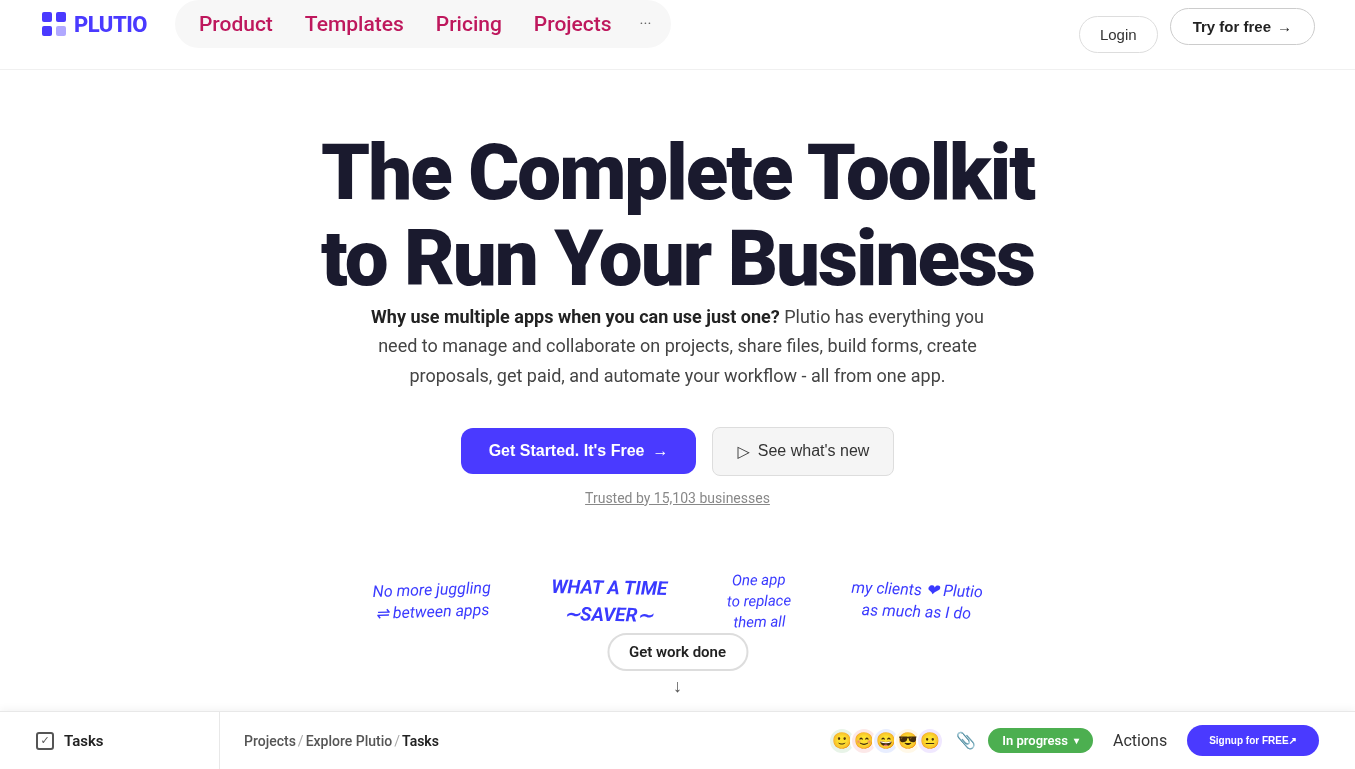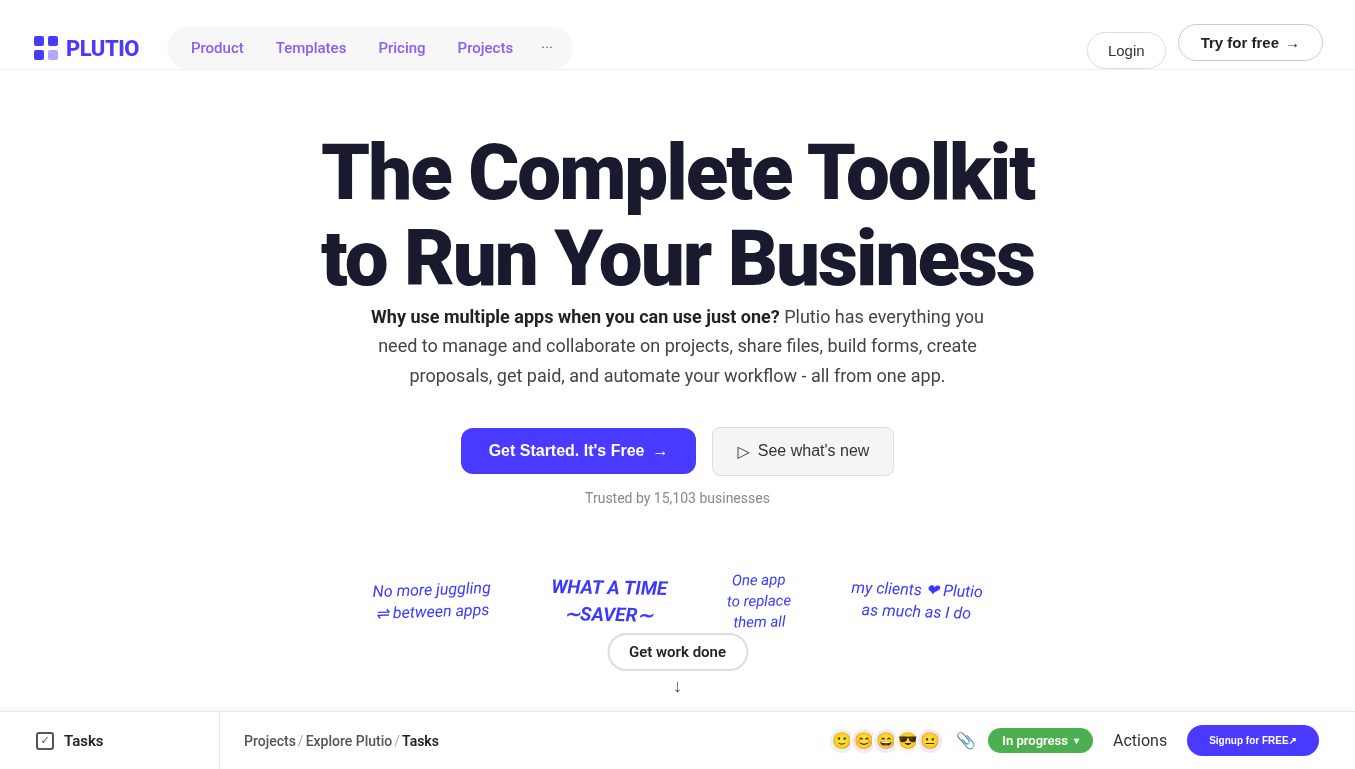--- a/index.html
+++ b/index.html
@@ -9,23 +9,23 @@
       color: #1a1a2e;
       overflow-x: hidden;
       width: 1355px;
       min-height: 769px;
       position: relative;
     }
 
     
     .navbar {
       display: flex;
-      align-items: flex-end;
+      align-items: flex-start;
       justify-content: space-between;
-      padding: 0 32px;
+      padding: 0 40px;
       height: 70px;
       border-bottom: 1px solid #f0f0f0;
       background: #fff;
       position: relative;
       z-index: 10;
     }
     .nav-left {
       display: flex;
       align-items: center;
       gap: 8px;
@@ -48,23 +48,23 @@
       display: flex;
       align-items: center;
       background: #f7f7f7;
       border-radius: 50px;
       padding: 6px 10px;
       gap: 4px;
       margin-left: 20px;
     }
     .nav-link {
       padding: 6px 14px;
-      font-size: 15px;
+      font-size: 21px;
       font-weight: 500;
-      color: #8b5cf6;
+      color: #be185d;
       cursor: pointer;
       border-radius: 30px;
       transition: background 0.2s;
     }
     .nav-more {
       padding: 6px 10px;
       font-size: 15px;
       color: #666;
       cursor: pointer;
     }
@@ -153,20 +153,21 @@
       color: #333;
       background: #f5f5f5;
       border: 1.5px solid #ddd;
       border-radius: 8px;
       cursor: pointer;
     }
     .hero-trust {
       margin-top: 14px;
       font-size: 14px;
       color: #888;
+      text-decoration: underline;
     }
 
     
     .handwritten-row {
       display: flex;
       justify-content: center;
       align-items: center;
       gap: 60px;
       margin-top: 44px;
       padding: 0 100px;

